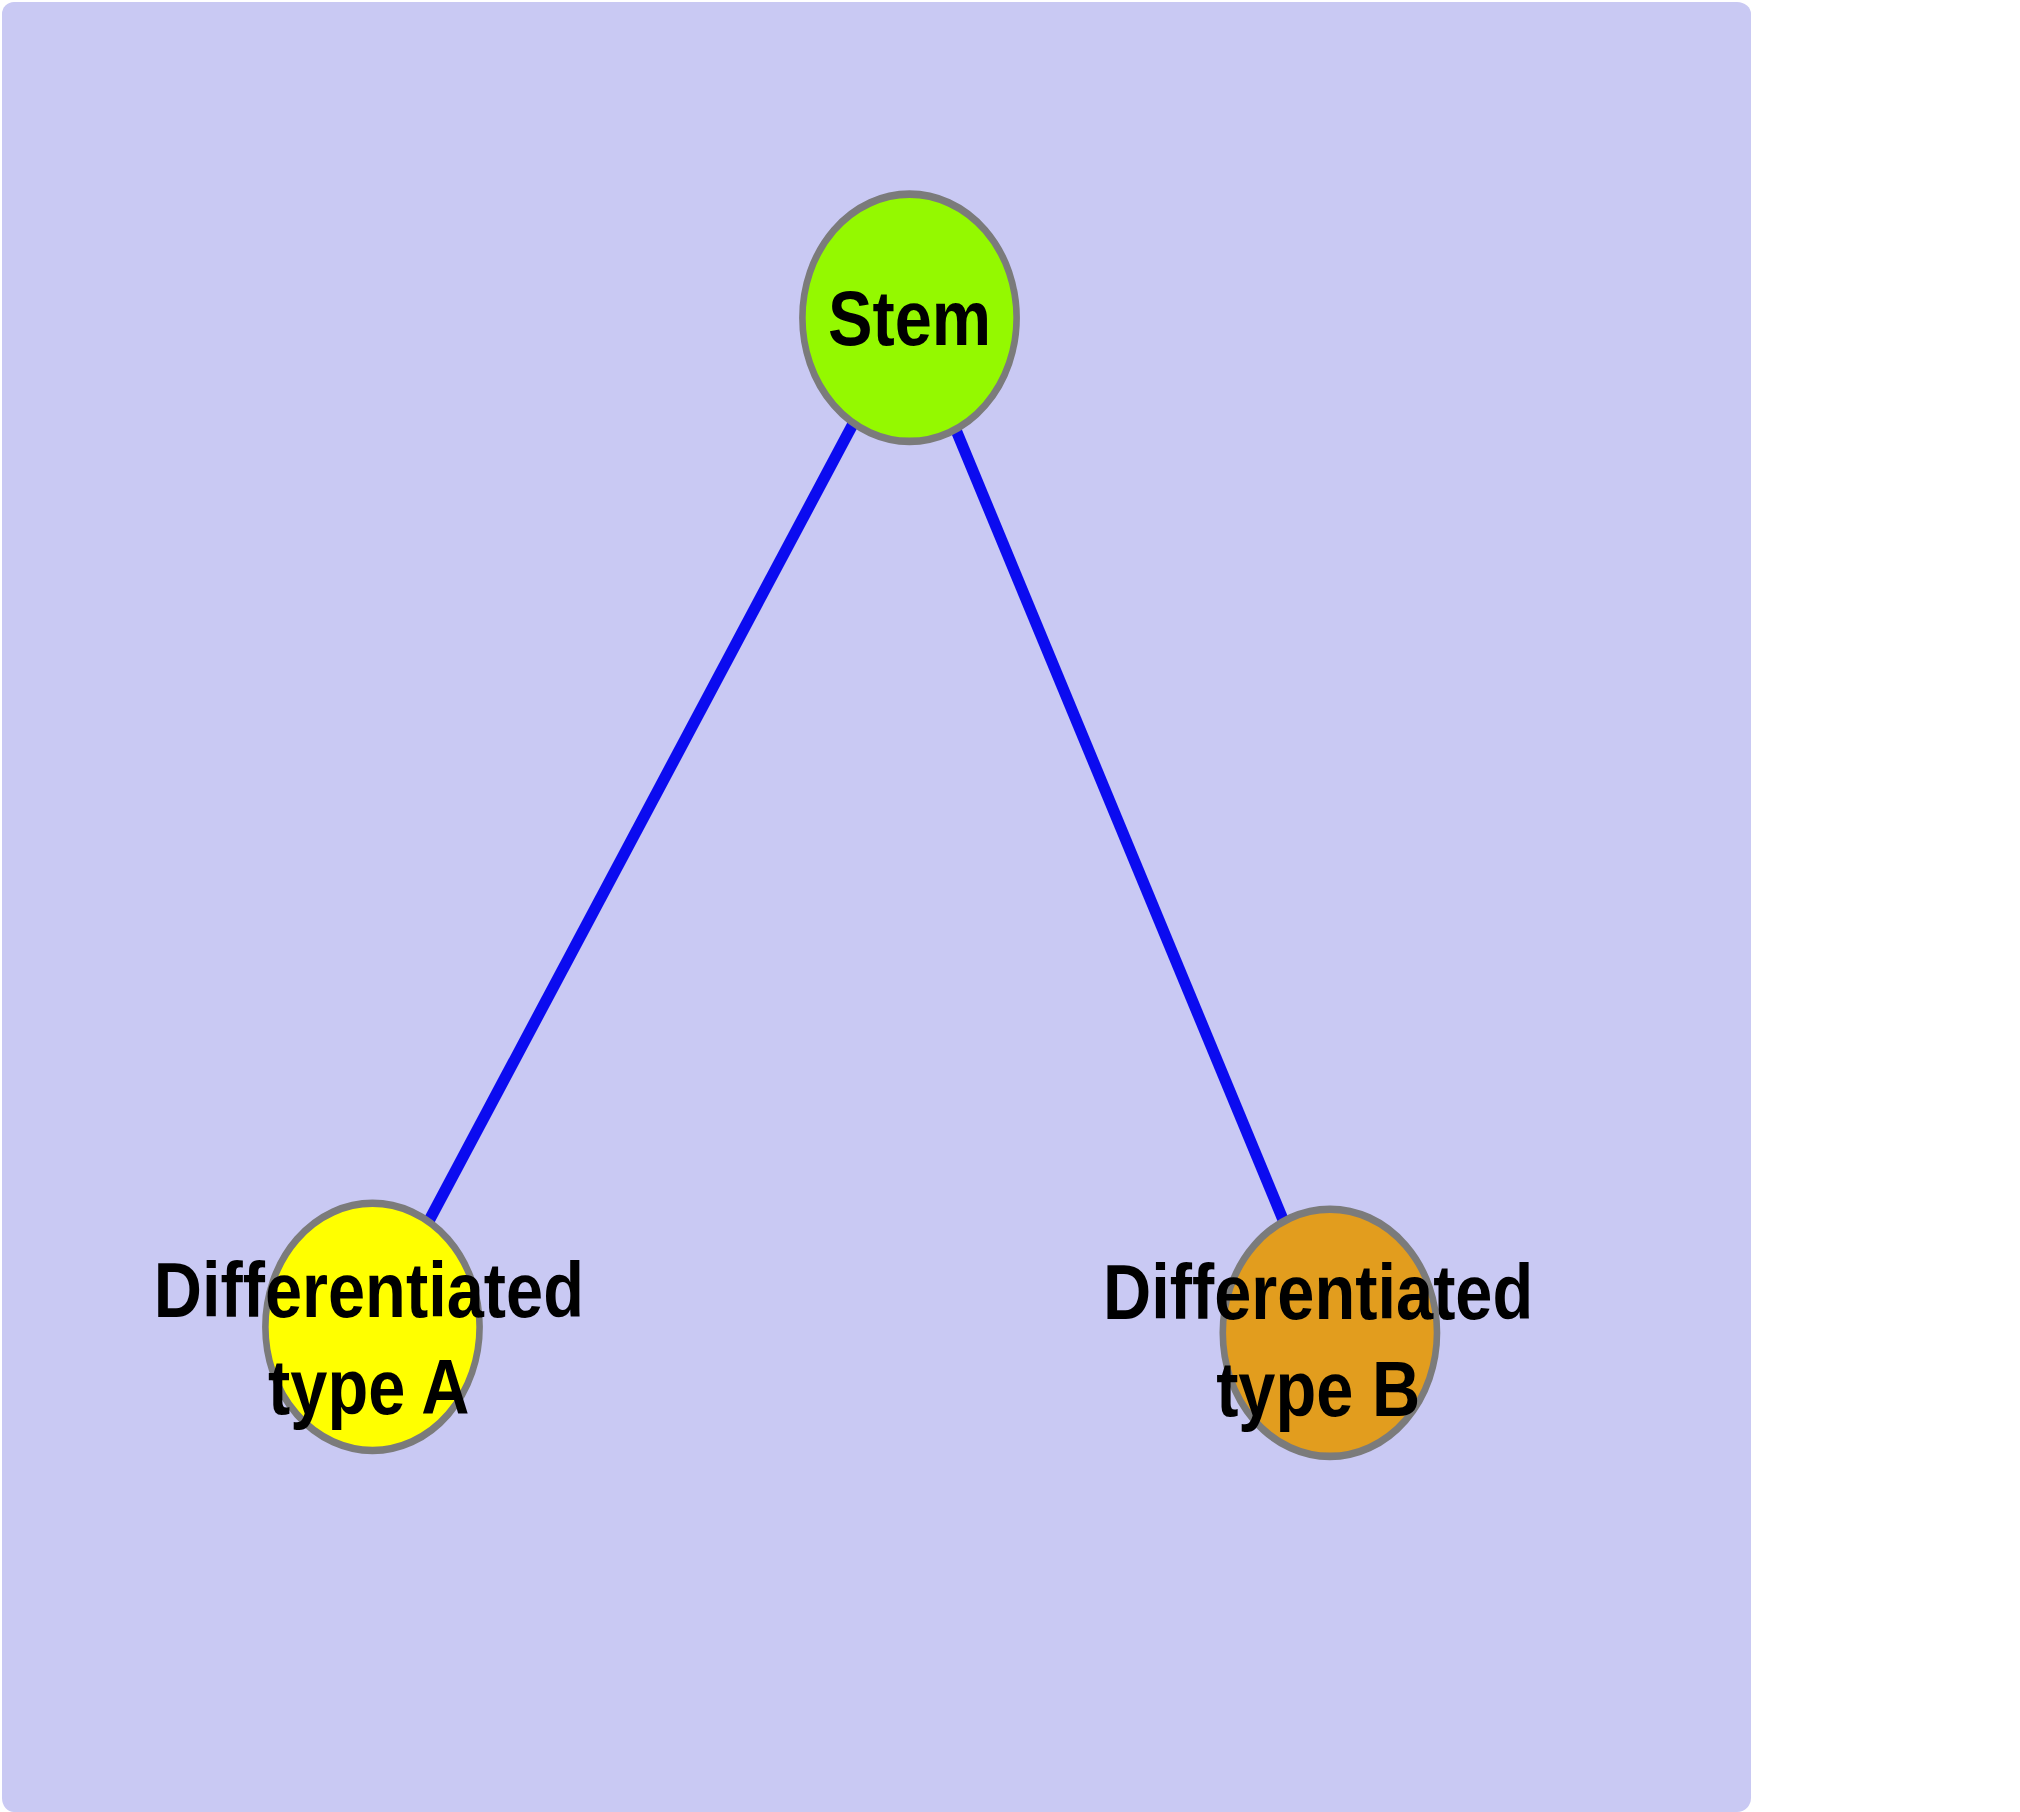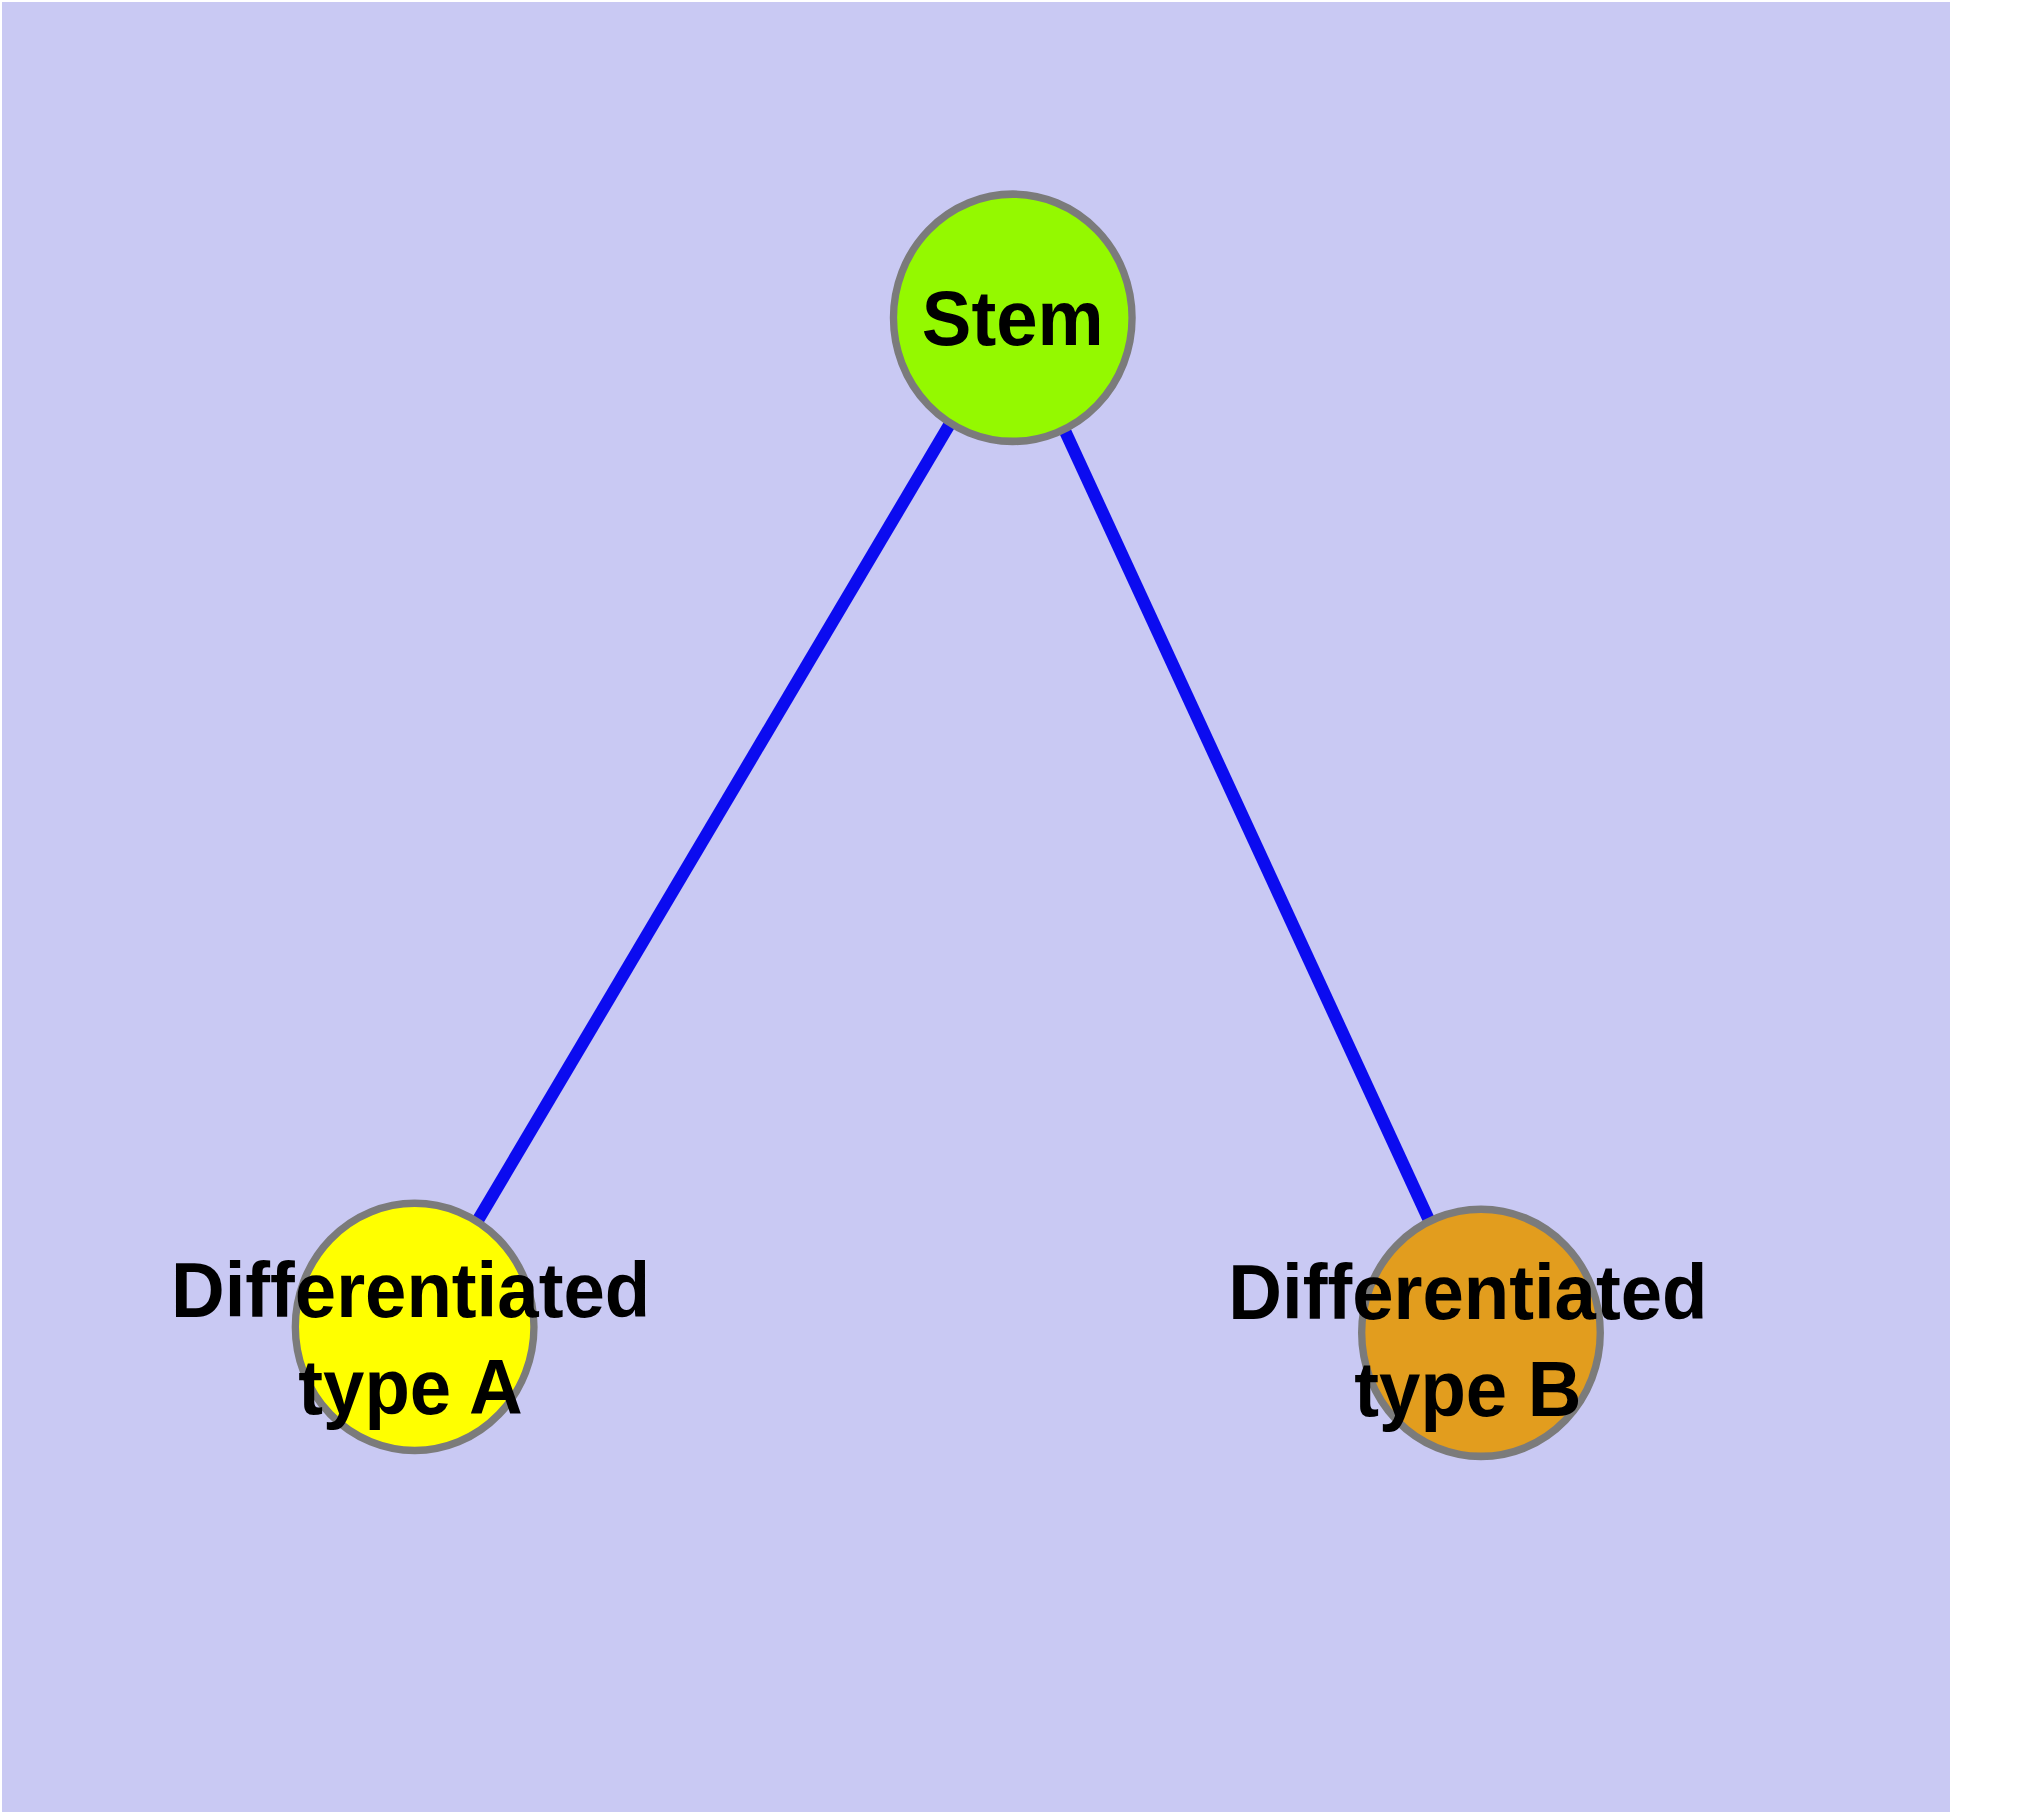--- a/index.html
+++ b/index.html
@@ -2,26 +2,27 @@
 <html style="font-size:13.6px"><head>
 <meta charset="utf-8">
 <style>
   html, body {
     margin: 0;
     padding: 0;
     background: #ffffff;
   }
   .canvas {
     position: relative;
-    width: 1950px;
+    width: 1751px;
     height: 1812px;
     border-top: 2.5px solid #ffffff;
     border-left: 2.5px solid #ffffff;
     box-sizing: border-box;
     overflow: hidden;
+    border-radius: 14px;
   }
   .canvas svg {
     display: block;
     width: 100%;
     height: 100%;
   }
   .node-label {
     font-family: "Liberation Sans", sans-serif;
     font-weight: 700;
     font-size: 91px;

